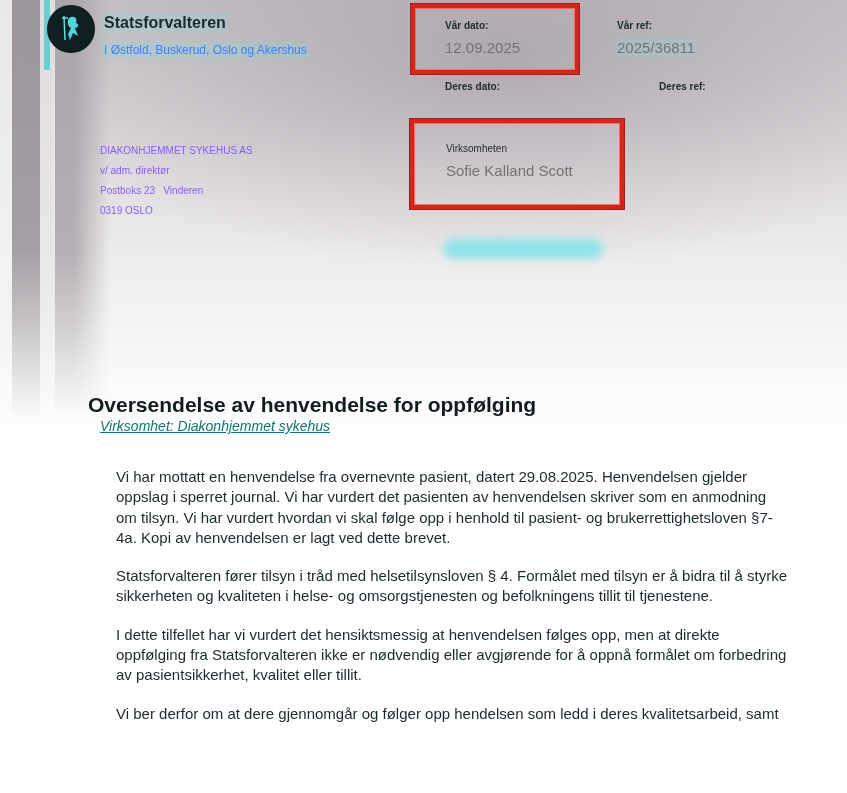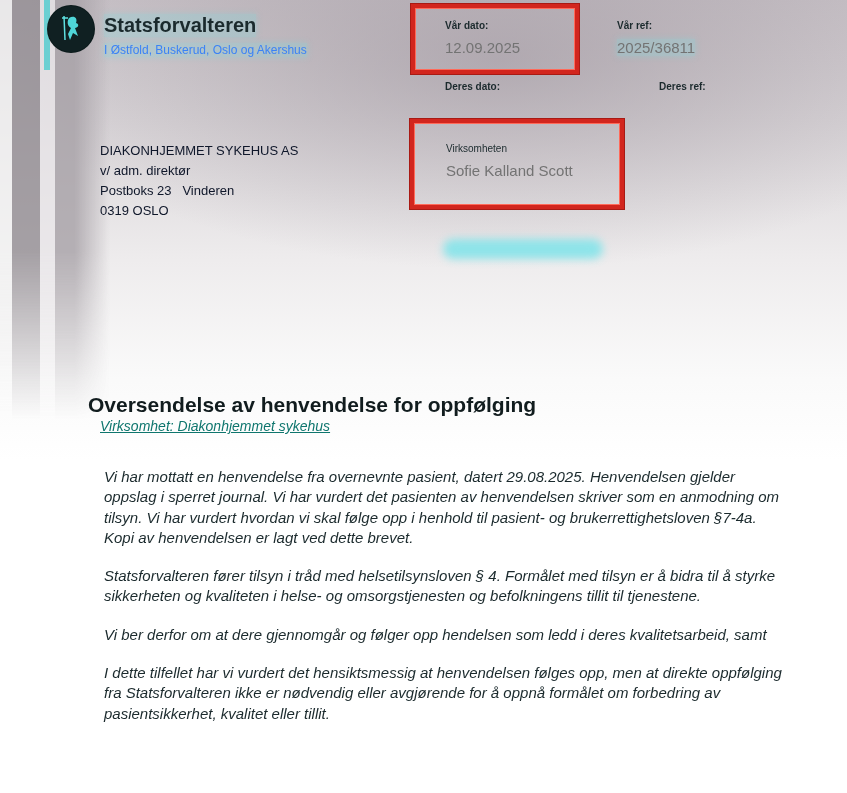--- a/index.html
+++ b/index.html
@@ -23,39 +23,39 @@
     -webkit-mask-image:linear-gradient(180deg,#000 0,#000 60%,transparent 100%);
     mask-image:linear-gradient(180deg,#000 0,#000 60%,transparent 100%);
   }
   .cyan-streak { position:absolute; left:44px; top:0; width:6px; height:70px; background:#39c9cc; opacity:0.7; }
 
   .hl { background:rgba(120,220,225,0.25); box-shadow:0 0 6px rgba(120,220,225,0.35); }
 
   .logo { position:absolute; left:48px; top:6px; width:46px; height:46px; border-radius:50%;
           background:#102022; box-shadow:0 0 0 1px #0b1a1b; }
   .logo svg { position:absolute; left:0; top:0; }
-  .org-name { position:absolute; left:104px; top:14px; font-size:20px; font-weight:bold; color:#1b2a2d;text-align:right; }
+  .org-name { position:absolute; left:104px; top:14px; font-size:16px; font-weight:bold; color:#1b2a2d;text-align:right; }
   .org-region { position:absolute; left:104px; top:43px; font-size:12px; color:#3b82f6; }
 
   .meta-label { position:absolute; font-size:10px; font-weight:bold; color:#1b2a2d; }
   .meta-value { position:absolute; font-size:15px; color:#737373; }
 
   .redbox { position:absolute; border:4px solid #d2261e; box-shadow:0 0 0 1px #a81a14, inset 0 0 0 1px #ff6a5a; }
 
-  .recipient { position:absolute; left:100px; top:141px; font-size:13px; line-height:20px; color:#0f172a; }
+  .recipient { position:absolute; left:100px; top:141px; font-size:10px; line-height:20px; color:#8b5cf6; }
   .recipient div { white-space:pre; }
 
   .blurred { position:absolute; left:443px; top:239px; width:160px; height:20px; border-radius:10px;
              background:#7fe4ea; filter:blur(4px); opacity:0.85; }
 
   .title { position:absolute; left:88px; top:393px; font-size:21px; font-weight:bold; color:#111c1e; }
   .subtitle { position:absolute; left:100px; top:418px; font-size:14px; font-style:italic; color:#0f766e;text-decoration:underline; }
 
   .body-text { position:absolute; left:100px; top:467px; width:690px; font-size:15px; line-height:20.3px; color:#1b2a2d; }
-  .body-text p { margin:0 0 18px 4px;font-style:italic; }
+  .body-text p { margin:0 0 18px 16px; }
 </style>
 </head>
 <body>
 
 <div class="bg"></div>
 <div class="edge-streak"></div>
 <div class="cyan-streak"></div>
 
 <div class="logo">
   <svg width="46" height="46" viewBox="0 0 46 46">
@@ -88,15 +88,15 @@
 </div>
 
 <div class="blurred"></div>
 
 <div class="title">Oversendelse av henvendelse for oppfølging</div>
 <div class="subtitle">Virksomhet: Diakonhjemmet sykehus</div>
 
 <div class="body-text">
   <p>Vi har mottatt en henvendelse fra overnevnte pasient, datert 29.08.2025. Henvendelsen gjelder oppslag i sperret journal. Vi har vurdert det pasienten av henvendelsen skriver som en anmodning om tilsyn. Vi har vurdert hvordan vi skal følge opp i henhold til pasient- og brukerrettighetsloven §7-4a. Kopi av henvendelsen er lagt ved dette brevet.</p>
   <p>Statsforvalteren fører tilsyn i tråd med helsetilsynsloven § 4. Formålet med tilsyn er å bidra til å styrke sikkerheten og kvaliteten i helse- og omsorgstjenesten og befolkningens tillit til tjenestene.</p>
+  <p>I dette tilfellet har vi vurdert det hensiktsmessig at henvendelsen følges opp, men at direkte oppfølging fra Statsforvalteren ikke er nødvendig eller avgjørende for å oppnå formålet om forbedring av pasientsikkerhet, kvalitet eller tillit.</p>
   <p>Vi ber derfor om at dere gjennomgår og følger opp hendelsen som ledd i deres kvalitetsarbeid, samt</p>
-  <p>I dette tilfellet har vi vurdert det hensiktsmessig at henvendelsen følges opp, men at direkte oppfølging fra Statsforvalteren ikke er nødvendig eller avgjørende for å oppnå formålet om forbedring av pasientsikkerhet, kvalitet eller tillit.</p>
 </div>
 
 </body></html>

